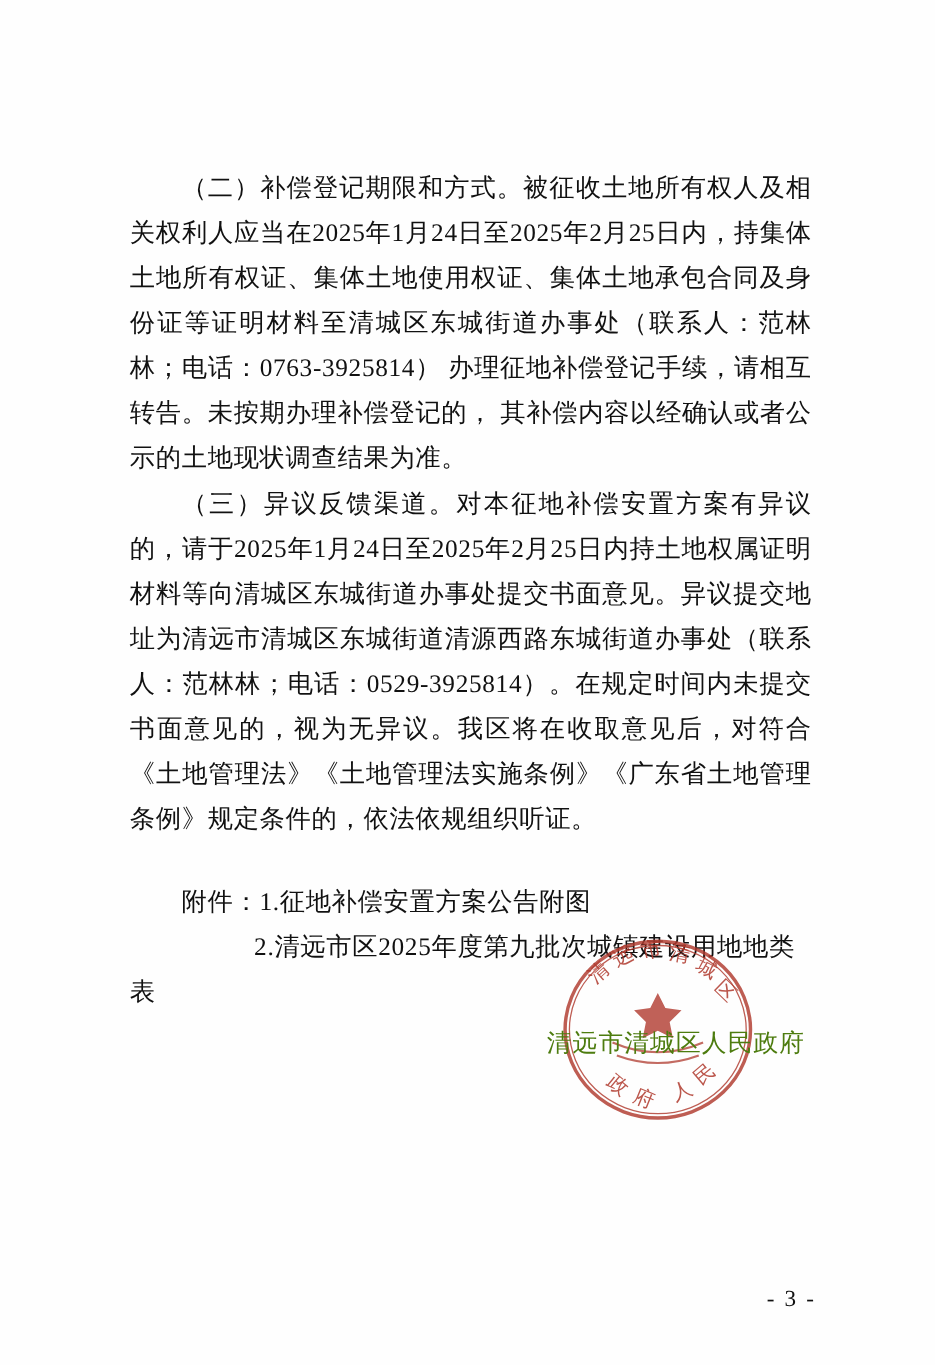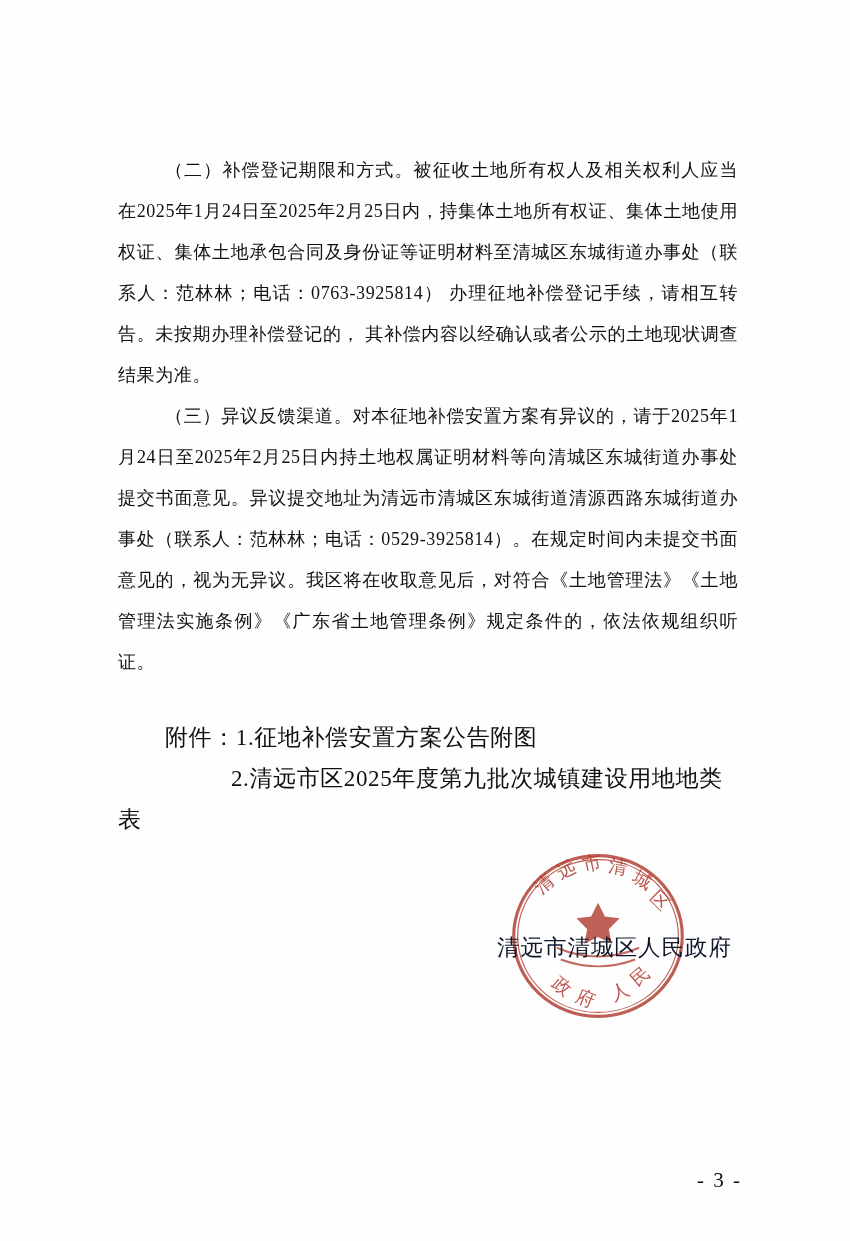--- a/index.html
+++ b/index.html
@@ -18,21 +18,21 @@
     background: #fefefe;
     overflow: hidden;
   }
   .content {
     position: absolute;
     left: 118px;
     top: 150px;
     width: 620px;
   }
   .para {
-    font-size: 18px;
+    font-size: 23px;
     line-height: 41px;
     letter-spacing: 0.6px;
     text-align: justify;
     text-justify: inter-ideograph;
     margin: 0 0 0 0;
     text-indent: 47px;
   }
   .para + .para {
     margin-top: 0px;
   }
@@ -50,21 +50,21 @@
   }
   .signature {
     position: absolute;
     left: 118px;
     top: 925px;
     width: 620px;
     text-align: right;
     font-size: 22.5px;
     line-height: 45px;
     letter-spacing: 1px;
-    color: #0f172a;
+    color: #4d7c0f;
   }
   .sig-line {
     padding-right: 6px;
   }
   .sig-date {
     padding-right: 16px;
     letter-spacing: 3px;
   }
   .seal {
     position: absolute;

